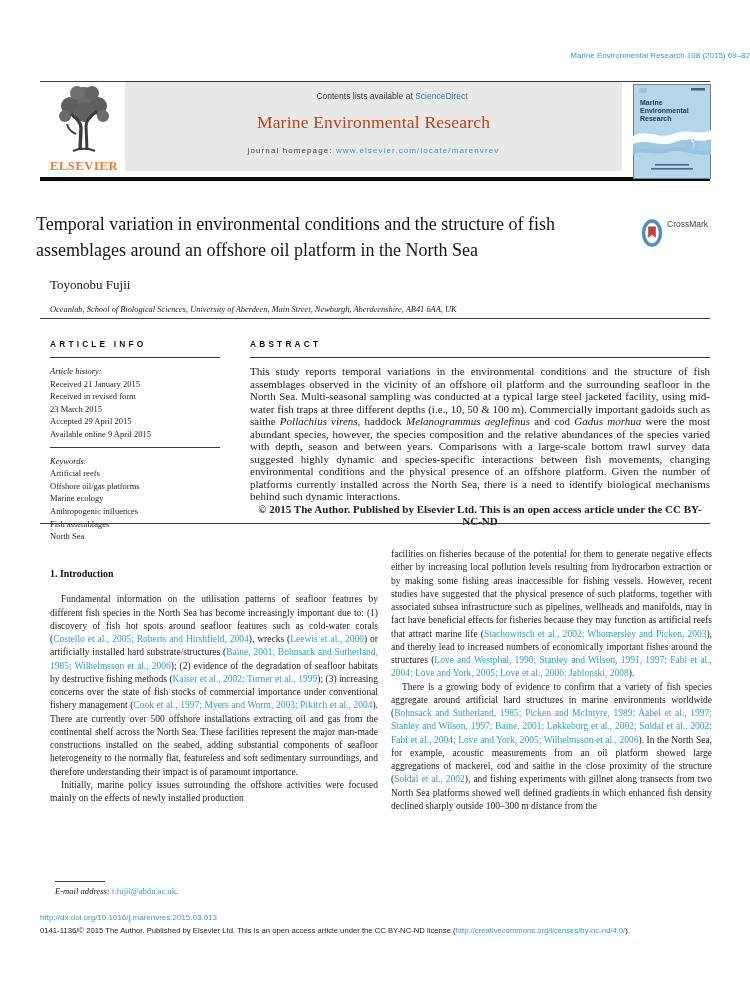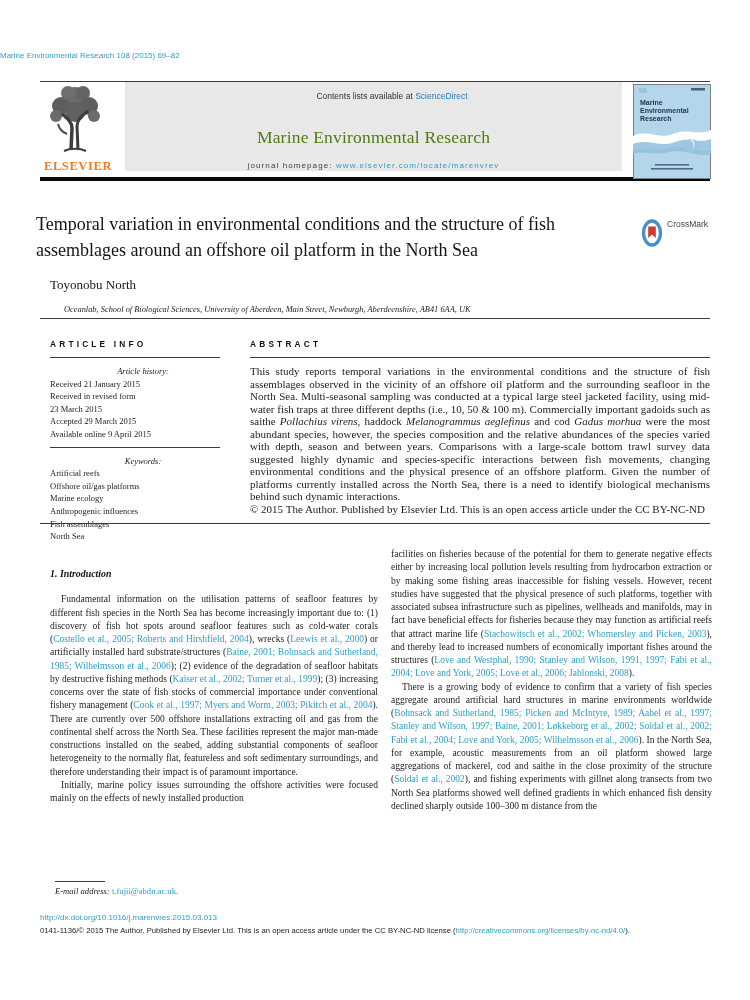--- a/index.html
+++ b/index.html
@@ -6,58 +6,58 @@
   .page{
     position:relative;width:750px;height:1000px;background:#fff;overflow:hidden;
     font-family:"Liberation Serif", serif;color:#1e1e1e;
   }
   .sans{font-family:"Liberation Sans", sans-serif;}
   .link{color:#2f9fc3;text-align:right;}
   .i{font-style:italic;}
   .abs{position:absolute;}
 
   
-  .citation{top:51px;left:0;width:750px;text-align:left;font-size:8px;color:#2f9fc3;}
+  .citation{top:51px;left:0;width:750px;text-align:right;font-size:8px;color:#2f9fc3;}
   .rule-thin{height:1px;background:#3a3a3a;}
   .rule-thick{height:4px;background:#0a0a0a;}
   .masthead-box{left:125px;top:82px;width:497px;height:89px;background:#e8e8e8;text-align:center;}
   .contents-line{margin-top:9px;font-size:8.5px;color:#333;padding-left:37px;}
   .sciencedirect{color:#2b7bb9;}
-  .journal-title{margin-top:26px;font-size:17.5px;color:#4d7c0f;letter-spacing:0.2px;}
+  .journal-title{margin-top:11px;font-size:17.5px;color:#c2410c;letter-spacing:0.2px;}
   .homepage-line{margin-top:13px;font-size:8px;color:#3c3c3c;letter-spacing:1.1px;}
   .homepage-line .link{letter-spacing:1.1px;}
 
   
-  .els-logo{left:44px;top:84px;width:80px;height:94px;}
+  .els-logo{left:44px;top:84px;width:80px;height:94px;text-align:center;}
   .els-word{font-size:12.5px;font-weight:bold;color:#f47920;letter-spacing:0.6px;margin-top:1px;}
 
   
   .cover{left:633px;top:84px;width:78px;height:95px;}
 
   
   .title{left:36px;top:212px;width:592px;font-size:18px;line-height:25.5px;color:#141414;}
   .crossmark{left:641px;top:219px;width:72px;height:32px;display:flex;gap:4px;}
   .cm-label{font-size:8.5px;color:#3f3f3f;font-family:"Liberation Sans",sans-serif;}
   .author{left:50px;top:277px;font-size:13px;color:#161616;}
-  .affiliation{left:64px;top:305px;font-size:8.4px;font-style:italic;color:#222;}
+  .affiliation{left:50px;top:305px;font-size:8.4px;font-style:italic;color:#222;}
 
   
   .ai-heading{font-family:"Liberation Sans",sans-serif;font-weight:bold;font-size:8.3px;letter-spacing:3.2px;color:#111;}
   .info-col{left:50px;top:365px;width:186px;font-size:8.5px;line-height:12.6px;color:#1c1c1c;}
-  .info-label{font-style:italic;text-align:center;}
+  .info-label{font-style:italic;}
   .info-divider{width:170px;height:1px;background:#3a3a3a;margin:6px 0 7px 0;}
   .abstract{left:250px;top:365px;width:460px;font-size:11px;line-height:12.5px;text-align:justify;color:#1c1c1c;}
-  .abstract .copy1{text-align:left;}
+  .abstract .copy1{text-align:center;font-weight:bold;}
   .abstract .copy2{text-align:right;}
 
   
   .col{font-size:9.5px;line-height:13.25px;color:#1b1b1b;}
   .col-left{left:50px;top:565px;width:328px;}
   .col-right{left:391px;top:548px;width:321px;}
-  .sec-heading{font-weight:bold;font-size:9.9px;margin:2px 0 13px 0;color:#111;font-style:italic;}
+  .sec-heading{font-weight:bold;font-size:9.9px;margin:2px 0 13px 0;color:#111;}
   .para{text-align:justify;margin:0;}
   .indent{text-indent:11px;}
 
   
   .fn-rule{left:55px;top:881px;width:50px;}
   .footnote{left:55px;top:886px;font-size:8.6px;color:#1c1c1c;}
   .doi-line{left:40px;top:913px;font-size:8px;color:#2f9fc3;}
   .issn-line{left:40px;top:926px;font-size:7.7px;color:#222;}
 </style>
 </head>
@@ -118,35 +118,35 @@
   <div class="abs crossmark">
     <span>
       <svg width="22" height="28" viewBox="0 0 22 28">
         <ellipse cx="11" cy="14" rx="8.5" ry="12" fill="#ffffff" stroke="#4a8fc4" stroke-width="3.4"></ellipse>
         <path d="M7.2,7.5 L14.8,7.5 L14.8,19 L11,15.4 L7.2,19 Z" fill="#cf3b2e"></path>
       </svg>
     </span>
     <span class="cm-label">CrossMark</span>
   </div>
 
-  <div class="abs author">Toyonobu North</div>
+  <div class="abs author">Toyonobu Fujii</div>
   <div class="abs affiliation">Oceanlab, School of Biological Sciences, University of Aberdeen, Main Street, Newburgh, Aberdeenshire, AB41 6AA, UK</div>
 
   <div class="abs rule-thin" style="left:40px;top:318px;width:670px;"></div>
   <div class="abs ai-heading" style="left:50px;top:339px;">ARTICLE INFO</div>
   <div class="abs ai-heading" style="left:250px;top:339px;">ABSTRACT</div>
   <div class="abs rule-thin" style="left:50px;top:357px;width:170px;"></div>
   <div class="abs rule-thin" style="left:250px;top:357px;width:460px;"></div>
 
   <div class="abs info-col">
     <div class="info-label">Article history:</div>
     <div>Received 21 January 2015</div>
     <div>Received in revised form</div>
     <div>23 March 2015</div>
-    <div>Accepted 29 March 2015</div>
+    <div>Accepted 29 April 2015</div>
     <div>Available online 9 April 2015</div>
     <div class="info-divider"></div>
     <div class="info-label">Keywords:</div>
     <div>Artificial reefs</div>
     <div>Offshore oil/gas platforms</div>
     <div>Marine ecology</div>
     <div>Anthropogenic influences</div>
     <div>Fish assemblages</div>
     <div>North Sea</div>
   </div>

